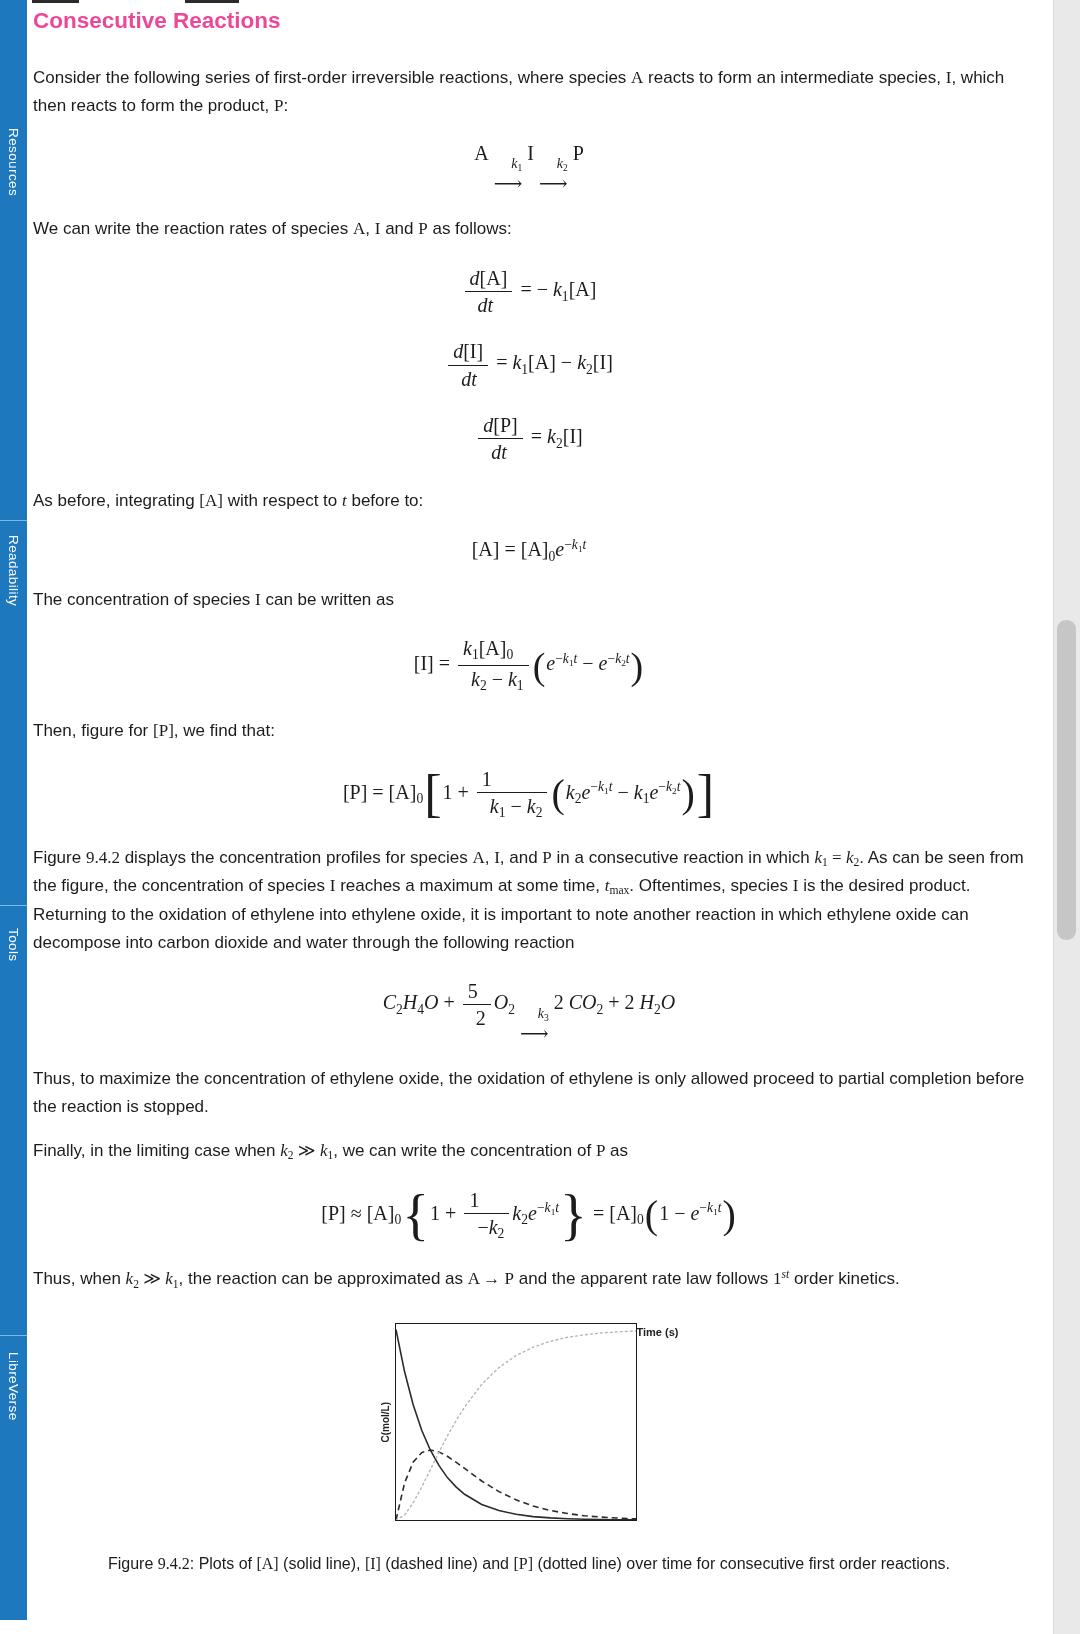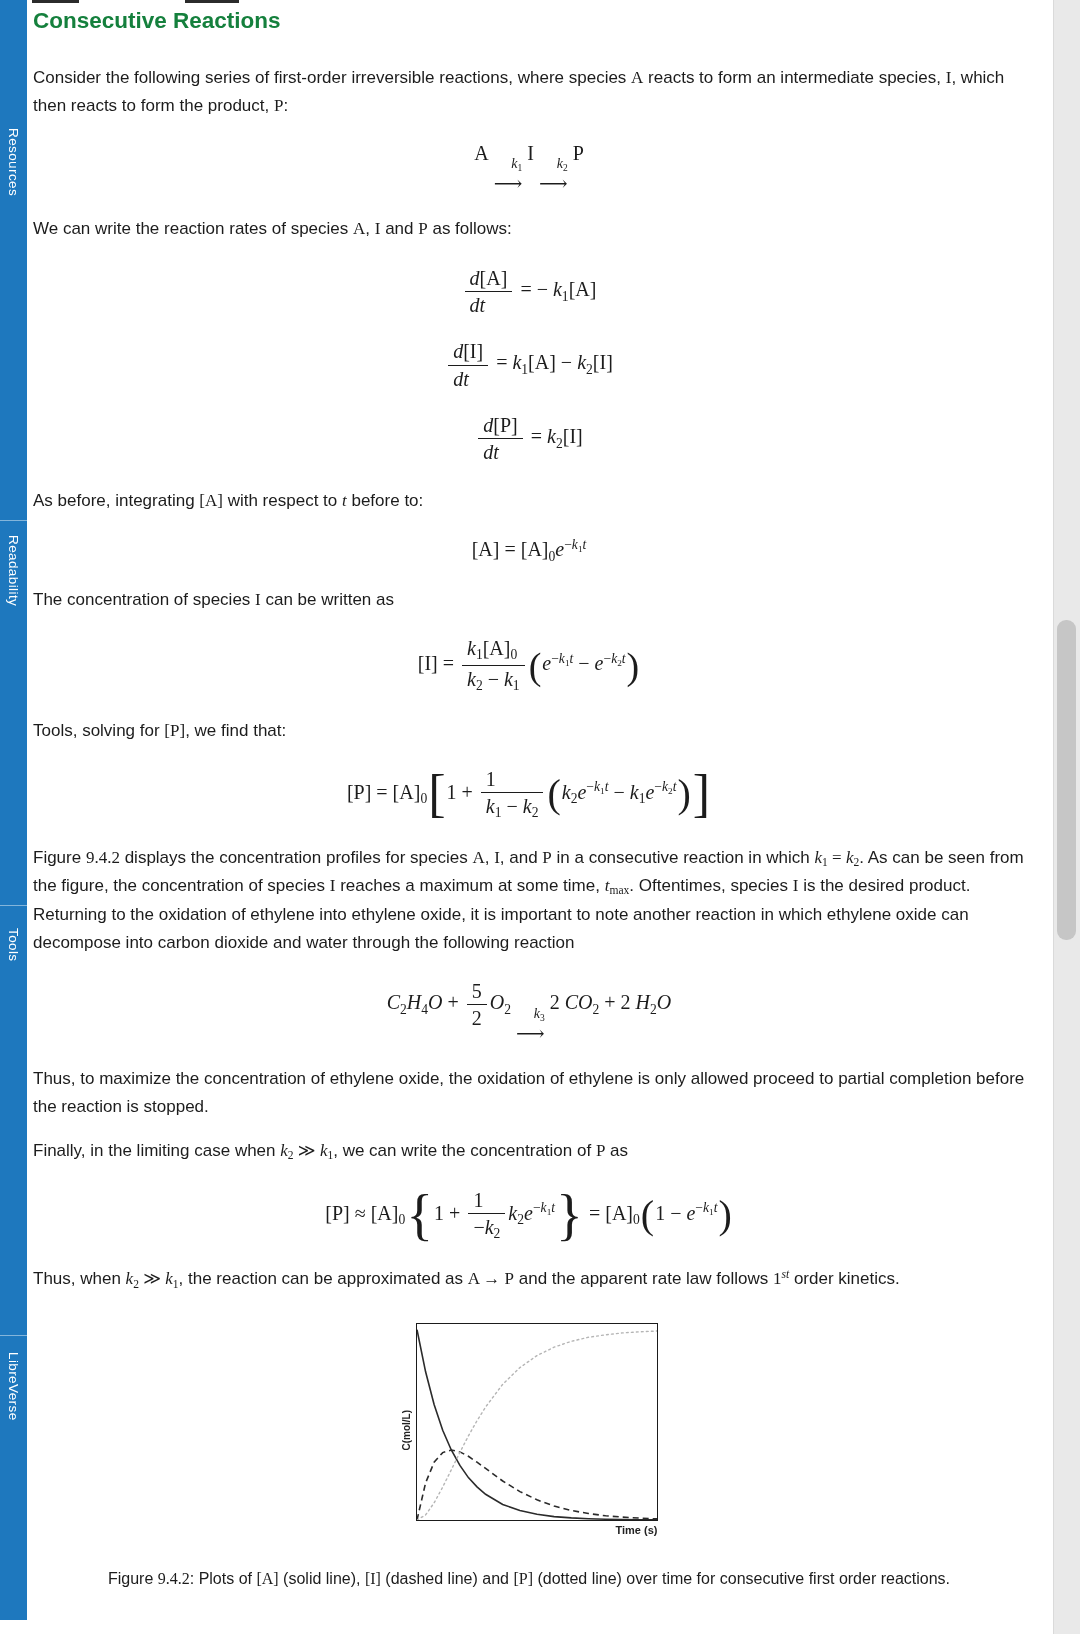--- a/index.html
+++ b/index.html
@@ -19,42 +19,42 @@
 
   
   .scroll-track{position:absolute;right:0;top:0;width:27px;height:1634px;background:#e9e9e9;border-left:1px solid #dadada;box-sizing:border-box;}
   .scroll-thumb{position:absolute;left:3px;width:19px;top:620px;height:320px;background:#c6c6c6;border-radius:9px;}
 
   
   .top-frag{position:absolute;top:0;height:3px;background:#2b2b2b;}
 
   
   .content{position:absolute;left:33px;top:0;width:992px;}
-  h2.title{margin:8px 0 30px 0;font-size:22.5px;font-weight:bold;color:#15803d;}
+  h2.title{margin:8px 0 30px 0;font-size:22.5px;font-weight:bold;color:#ec4899;}
   p.body{font-size:17px;line-height:1.65;margin:16px 0;}
 
   
   .mr,.ms,.big,.obase{font-family:"Liberation Serif","DejaVu Serif",serif;font-style:normal;}
   .mi{font-family:"Liberation Serif","DejaVu Serif",serif;font-style:italic;}
   sub.ms,sup.ms{font-size:.68em;font-family:"Liberation Serif","DejaVu Serif",serif;}
   sub.ms{vertical-align:-.3em;}
   sup.ms{vertical-align:.55em;}
   .eq{display:block;text-align:center;font-size:20px;margin:22px 0;font-family:"Liberation Serif","DejaVu Serif",serif;}
   .frac{display:inline-flex;flex-direction:column;vertical-align:middle;text-align:left;margin:0 3px;line-height:1.22;}
   .frac .num{display:block;border-bottom:1.4px solid #1c1c1c;padding:0 5px 1px;}
-  .frac .den{display:block;padding:1px 5px 0;}
+  .frac .den{display:block;padding:1px 5px 0;margin-left:8px;}
   .big{vertical-align:middle;line-height:0;font-weight:300;margin:0 1px;}
   .over{display:inline-flex;flex-direction:column;align-items:flex-end;vertical-align:-0.4em;line-height:1;margin:0 5px;}
   .over .otop{font-size:.7em;margin-bottom:0;}
 
   
   .figure-wrap{margin-top:30px;display:flex;flex-direction:column;align-items:center;}
   .figrow{display:flex;align-items:center;}
   .ylab{writing-mode:vertical-rl;transform:rotate(180deg);font-size:10px;font-weight:bold;color:#222;margin-right:4px;}
-  .plotcol{display:flex;flex-direction:column;align-items:flex-end;}
+  .plotcol{display:flex;flex-direction:row;align-items:flex-start;}
   svg.plot{display:block;border:1.6px solid #1b1b1b;background:#fff;}
   .xlab{font-size:11px;font-weight:bold;color:#222;margin-top:3px;}
   .caption{text-align:center;font-size:16px;line-height:1.4;margin-top:32px;}
 </style>
 </head>
 <body>
 
 <div class="top-frag" style="left:32px;width:47px;"></div>
 <div class="top-frag" style="left:185px;width:54px;"></div>
 
@@ -110,21 +110,21 @@
 
   <div class="eq"><span class="mr">[A] = [A]</span><sub class="ms">0</sub><span class="mi">e</span><sup class="ms"><span class="mr">−</span><span class="mi">k</span><sub class="ms">1</sub><span class="mi">t</span></sup></div>
 
   <p class="body"><span class="tx">The concentration of species </span><span class="mr">I</span><span class="tx"> can be written as</span></p>
 
   <div class="eq"><span class="mr">[I] = </span><span class="frac">
         <span class="num"><span class="mi">k</span><sub class="ms">1</sub><span class="mr">[A]</span><sub class="ms">0</sub></span>
         <span class="den"><span class="mi">k</span><sub class="ms">2</sub><span class="mr"> − </span><span class="mi">k</span><sub class="ms">1</sub></span>
       </span><span class="big" style="font-size: 1.9em;">(</span><span class="mi">e</span><sup class="ms"><span class="mr">−</span><span class="mi">k</span><sub class="ms">1</sub><span class="mi">t</span></sup><span class="mr"> − </span><span class="mi">e</span><sup class="ms"><span class="mr">−</span><span class="mi">k</span><sub class="ms">2</sub><span class="mi">t</span></sup><span class="big" style="font-size: 1.9em;">)</span></div>
 
-  <p class="body"><span class="tx">Tools, solving for </span><span class="mr">[P]</span><span class="tx">, we find that:</span></p>
+  <p class="body"><span class="tx">Then, figure for </span><span class="mr">[P]</span><span class="tx">, we find that:</span></p>
 
   <div class="eq"><span class="mr">[P] = [A]</span><sub class="ms">0</sub><span class="big" style="font-size: 2.6em;">[</span><span class="mr">1 + </span><span class="frac">
         <span class="num"><span class="mr">1</span></span>
         <span class="den"><span class="mi">k</span><sub class="ms">1</sub><span class="mr"> − </span><span class="mi">k</span><sub class="ms">2</sub></span>
       </span><span class="big" style="font-size: 2em;">(</span><span class="mi">k</span><sub class="ms">2</sub><span class="mi">e</span><sup class="ms"><span class="mr">−</span><span class="mi">k</span><sub class="ms">1</sub><span class="mi">t</span></sup><span class="mr"> − </span><span class="mi">k</span><sub class="ms">1</sub><span class="mi">e</span><sup class="ms"><span class="mr">−</span><span class="mi">k</span><sub class="ms">2</sub><span class="mi">t</span></sup><span class="big" style="font-size: 2em;">)</span><span class="big" style="font-size: 2.6em;">]</span></div>
 
   <p class="body"><span class="tx">Figure </span><span class="mr">9.4.2</span><span class="tx"> displays the concentration profiles for species </span><span class="mr">A</span><span class="tx">, </span><span class="mr">I</span><span class="tx">, and </span><span class="mr">P</span><span class="tx"> in a consecutive reaction in which </span><span class="mi">k</span><sub class="ms">1</sub><span class="mr"> = </span><span class="mi">k</span><sub class="ms">2</sub><span class="tx">. As can be seen from the figure, the concentration of species </span><span class="mr">I</span><span class="tx"> reaches a maximum at some time, </span><span class="mi">t</span><sub class="ms">max</sub><span class="tx">. Oftentimes, species </span><span class="mr">I</span><span class="tx"> is the desired product. Returning to the oxidation of ethylene into ethylene oxide, it is important to note another reaction in which ethylene oxide can decompose into carbon dioxide and water through the following reaction</span></p>
 
   <div class="eq"><span class="mi">C</span><sub class="ms">2</sub><span class="mi">H</span><sub class="ms">4</sub><span class="mi">O</span><span class="mr"> + </span><span class="frac">
         <span class="num"><span class="mr">5</span></span>

